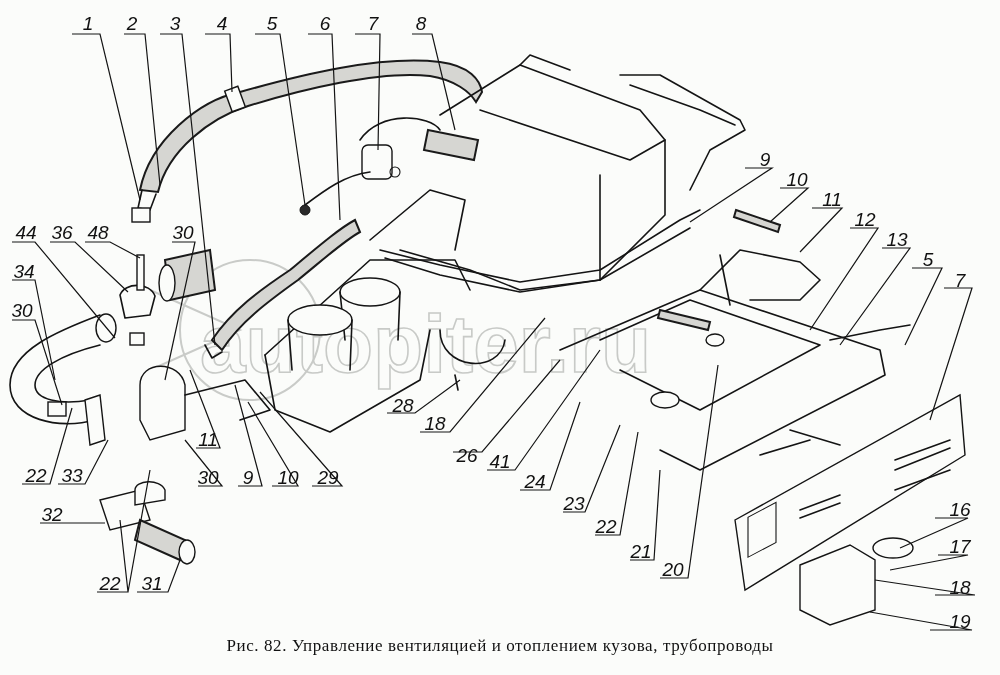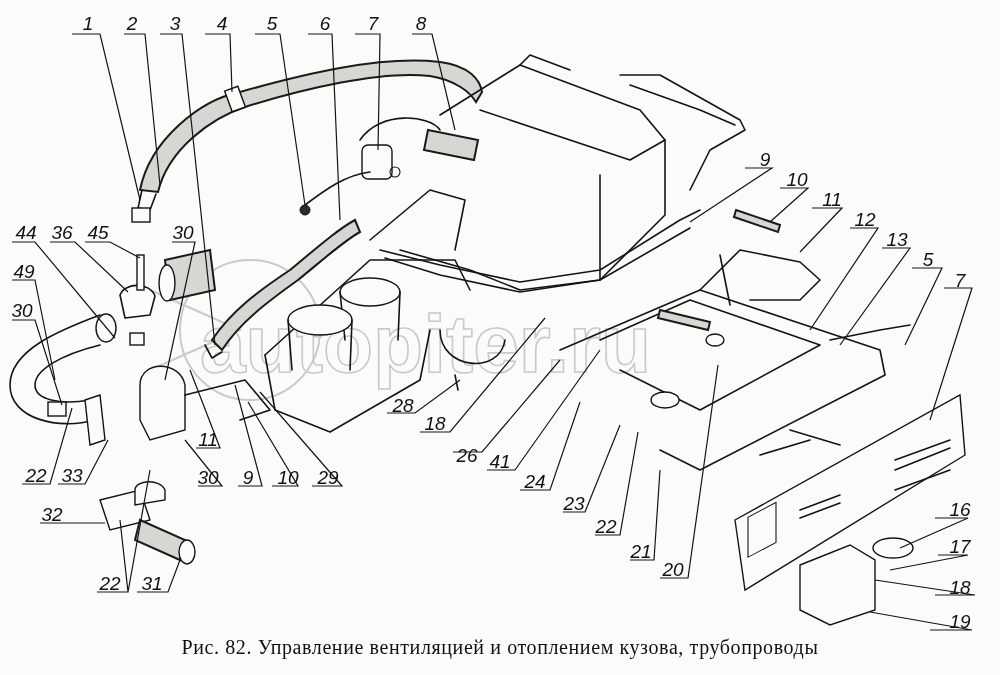--- a/index.html
+++ b/index.html
@@ -10,21 +10,21 @@
   .thin{stroke:#141414;stroke-width:1.1;fill:none;}
   .leader{stroke:#141414;stroke-width:1.2;fill:none;}
   .hose{stroke:#1a1a1a;stroke-width:2;fill:#d6d6d2;}
   .solid{stroke:#141414;stroke-width:1.4;fill:#fbfcfa;}
   .dark{fill:#2a2a2a;stroke:#141414;stroke-width:1;}
   .wm{fill:none;stroke:#c9cbc8;stroke-width:2;}
   .wmtext{font-family:"Liberation Sans",sans-serif;font-size:82px;font-weight:bold;fill:none;stroke:#c8cac7;stroke-width:1.6;}
   .callout{position:absolute;font-family:"Liberation Sans",sans-serif;font-style:italic;font-size:19px;
     line-height:19px;color:#111;white-space:nowrap;transform:translateX(-50%);}
   .caption{position:absolute;left:0;width:1000px;top:636px;text-align:center;
-    font-family:"Liberation Serif",serif;font-size:20px;letter-spacing:0.6px;color:#111;}
+    font-family:"Liberation Serif",serif;font-size:17px;letter-spacing:0.6px;color:#111;}
 </style>
 </head>
 <body>
 
 <div id="stage">
 
 <svg id="art" viewBox="0 0 1000 675">
 
   <g>
     <path class="wm" d="M150 290 L240 330 L150 370"></path>
@@ -196,20 +196,20 @@
 <span class="callout" style="left:288px;top:468px">10</span>
 <span class="callout" style="left:248px;top:468px">9</span>
 <span class="callout" style="left:208px;top:430px">11</span>
 <span class="callout" style="left:208px;top:468px">30</span>
 <span class="callout" style="left:36px;top:466px">22</span>
 <span class="callout" style="left:72px;top:466px">33</span>
 <span class="callout" style="left:52px;top:505px">32</span>
 <span class="callout" style="left:110px;top:574px">22</span>
 <span class="callout" style="left:152px;top:574px">31</span>
 <span class="callout" style="left:22px;top:301px">30</span>
-<span class="callout" style="left:24px;top:262px">49</span>
+<span class="callout" style="left:24px;top:262px">34</span>
 <span class="callout" style="left:26px;top:223px">44</span>
 <span class="callout" style="left:62px;top:223px">36</span>
-<span class="callout" style="left:98px;top:223px">45</span>
+<span class="callout" style="left:98px;top:223px">48</span>
 <span class="callout" style="left:183px;top:223px">30</span>
 
 <div class="caption">Рис. 82. Управление вентиляцией и отоплением кузова, трубопроводы</div>
 </div>
 
 </body></html>

